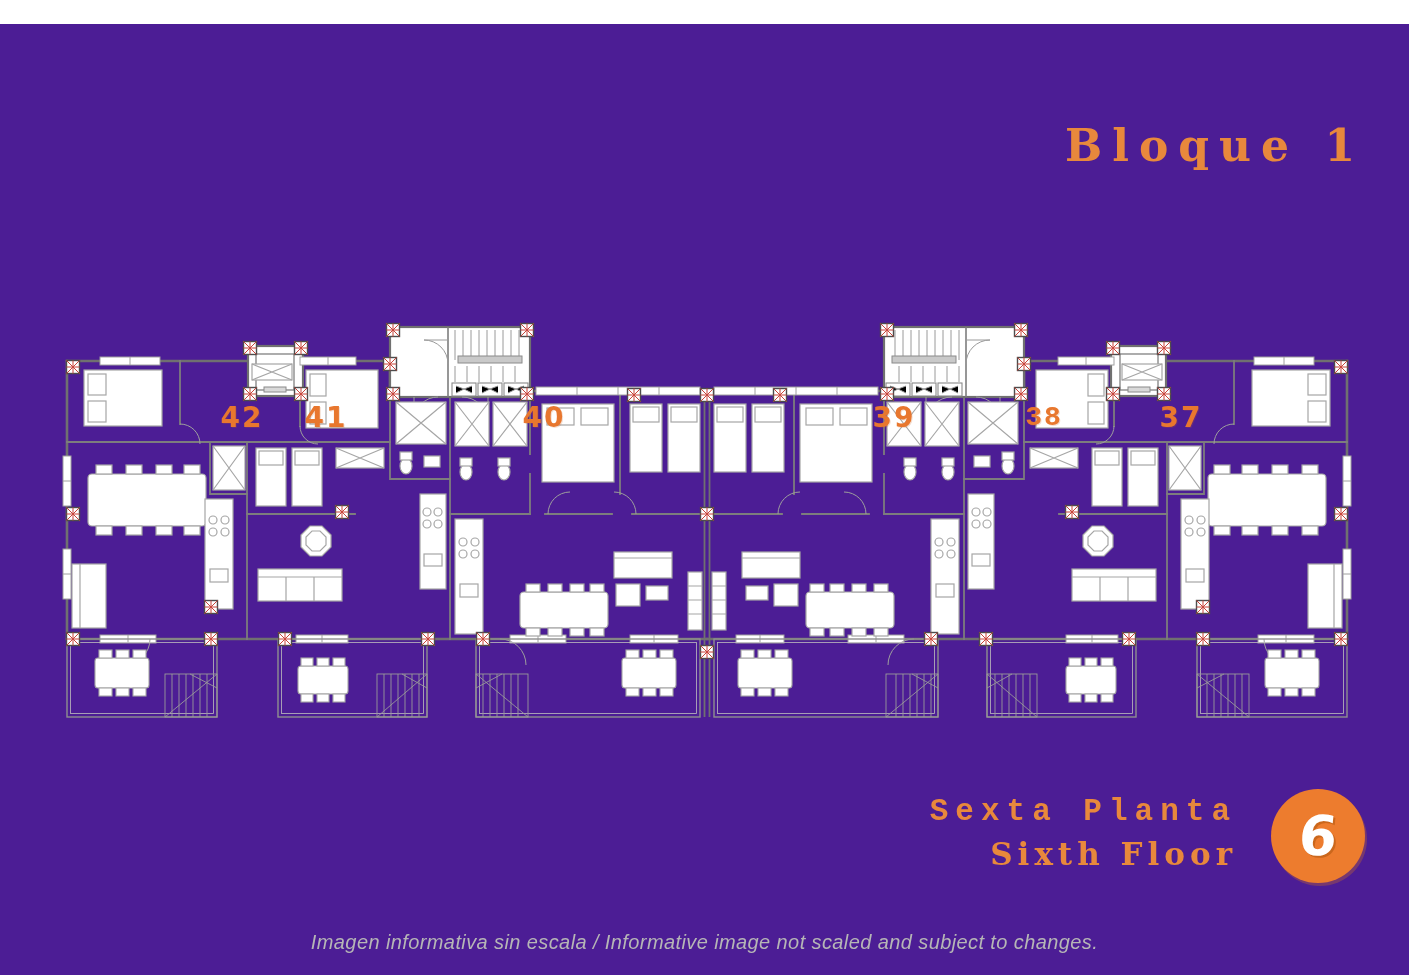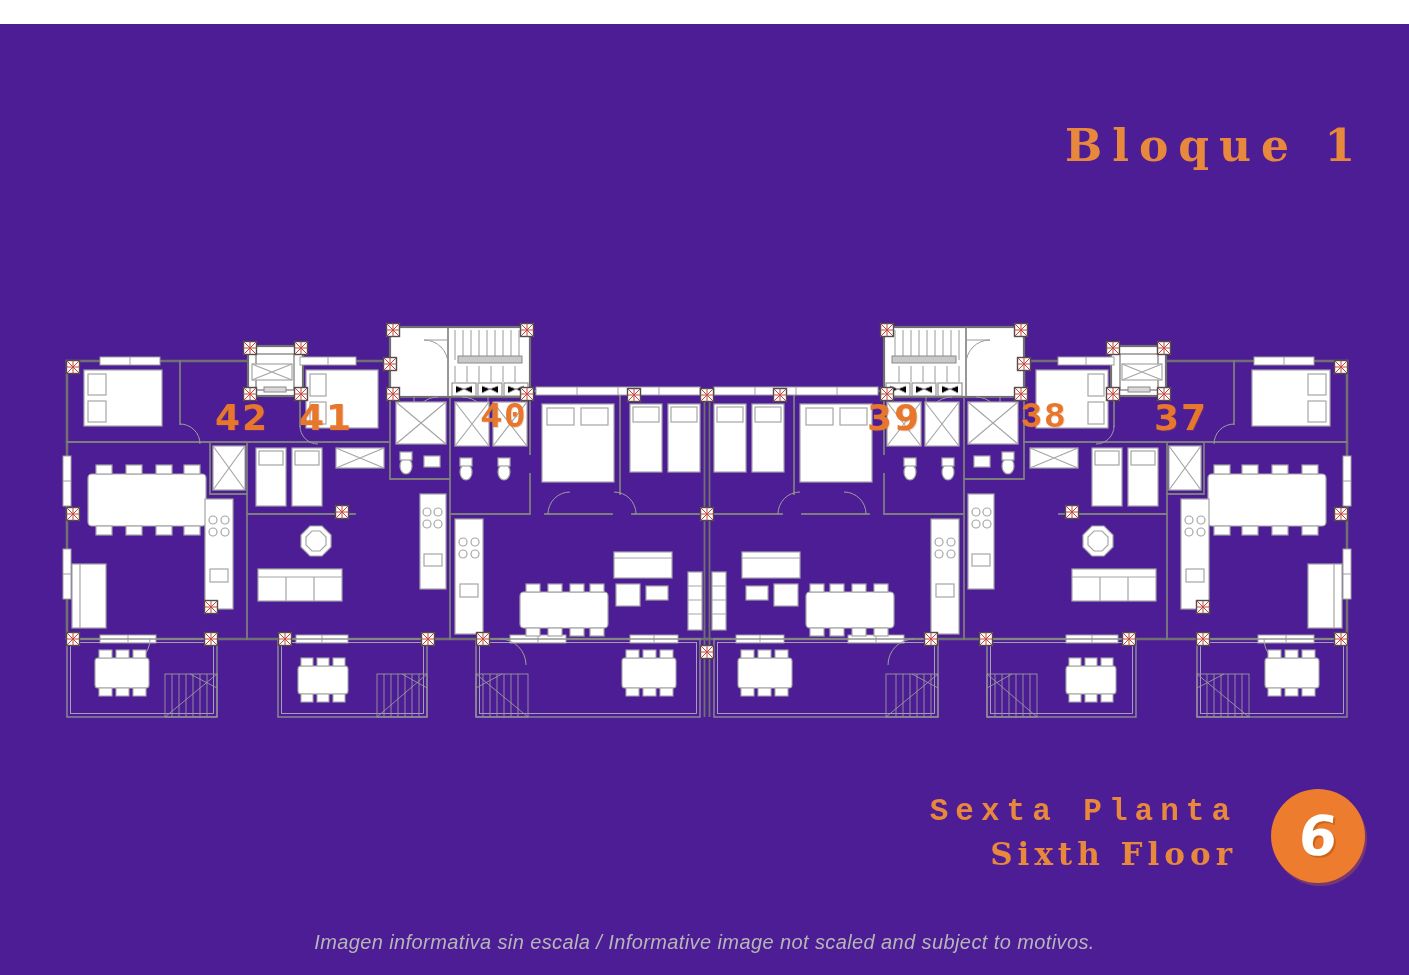--- a/index.html
+++ b/index.html
@@ -10,21 +10,21 @@
   }
   svg{position:absolute;left:0;top:0;}
   .title{
     position:absolute;top:96px;right:44px;
     font-family:"DejaVu Serif","Liberation Serif",serif;
     font-weight:bold;font-size:44px;letter-spacing:10px;color:#E8883C;white-space:nowrap;
   }
   .unit-num{
     position:absolute;transform:translate(-50%,-54%);
     font-family:"DejaVu Sans","Liberation Sans",sans-serif;
-    font-weight:bold;font-size:36px;letter-spacing:2px;color:#E8772E;
+    font-weight:bold;font-size:28px;letter-spacing:2px;color:#E8772E;
     text-shadow:1px 1px 0 #c85f1f33;white-space:nowrap;
   }
   .floor-label{
     position:absolute;top:770px;right:172px;text-align:right;color:#E8883C;
     font-family:"DejaVu Serif","Liberation Serif",serif;
   }
   .floor-label .es{font-weight:bold;font-size:31px;letter-spacing:7px;white-space:nowrap;font-family:Liberation Mono, monospace;}
   .floor-label .en{font-weight:bold;font-size:31px;letter-spacing:5px;margin-top:7px;white-space:nowrap;}
   .badge{
     position:absolute;left:1271px;top:765px;width:94px;height:94px;border-radius:50%;
@@ -318,31 +318,31 @@
       <use href="#rc" x="707" y="371"></use>
         <use href="#rc" x="707" y="490"></use>
         <use href="#rc" x="707" y="628"></use>
     </g>
   </svg>
 
   <div class="title">Bloque 1</div>
 
   <div class="unit-num" style="left:242px;top:395px;">42</div>
   <div class="unit-num" style="left:326px;top:395px;">41</div>
-  <div class="unit-num" style="left:504px;top:395px;font-family:Liberation Mono, monospace;">40</div>
+  <div class="unit-num" style="left:544px;top:395px;">40</div>
   <div class="unit-num" style="left:894px;top:395px;">39</div>
   <div class="unit-num" style="left:1044px;top:395px;font-family:Liberation Mono, monospace;">38</div>
   <div class="unit-num" style="left:1181px;top:395px;">37</div>
 
   <div class="floor-label">
     <div class="es">Sexta Planta</div>
     <div class="en">Sixth Floor</div>
   </div>
 
   <div class="badge">
     <span>6</span>
   </div>
 
   <div class="footer">
-    <div>Imagen informativa sin escala /  Informative image not scaled and subject to motivos.</div>
+    <div>Imagen informativa sin escala /  Informative image not scaled and subject to changes.</div>
   </div>
 
 </div>
 
 </body></html>

